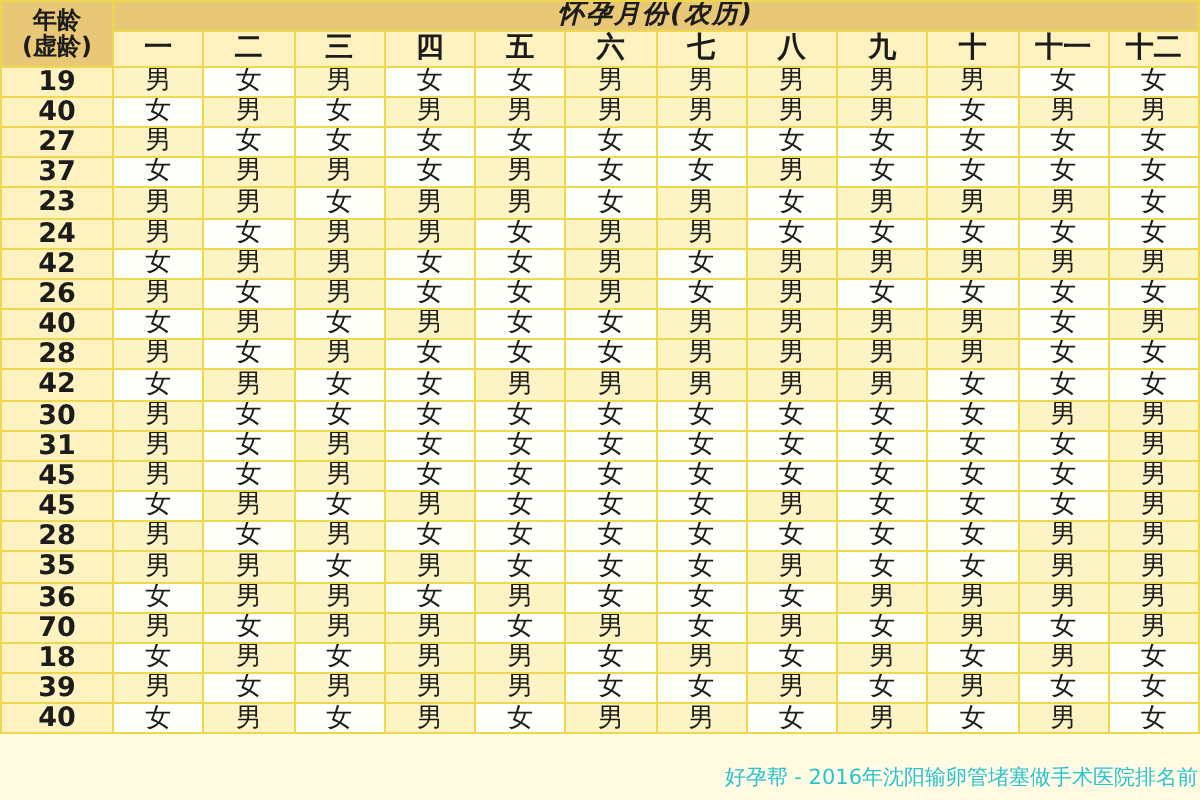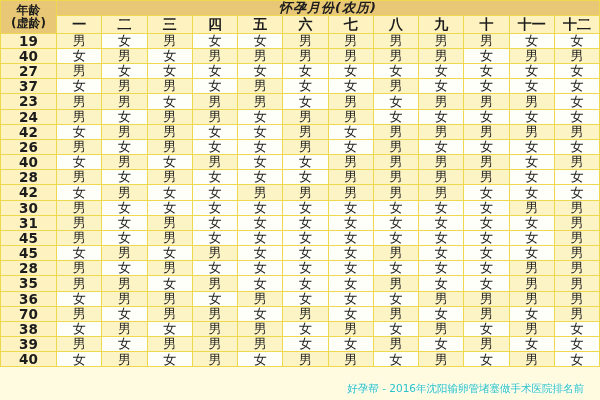--- a/index.html
+++ b/index.html
@@ -14,21 +14,21 @@
         color:var(--text);font-size:13px;line-height:1.05;overflow:hidden;}
   col.agecol{width:56px;}
   tr.head-top{height:14px;}
   tr.head-months{height:18px;}
   th.age-head{background:var(--header-bg);font-size:12px;font-weight:bold;}
   th.preg-head{background:var(--header-bg);font-size:13px;font-weight:bold;letter-spacing:1px;font-style:italic;}
   th.month-cell{background:var(--month-row-bg);font-weight:bold;font-size:14px;}
   td.age-cell{background:var(--age-col-bg);font-weight:bold;font-size:13.5px;}
   td.boy{background:var(--boy-bg);}
   td.girl{background:var(--girl-bg);}
-  .watermark{position:absolute;right:16px;bottom:4px;font-size:10.5px;color:#2cc3c3;
+  .watermark{position:absolute;right:1px;bottom:4px;font-size:10.5px;color:#2cc3c3;
       white-space:nowrap;text-shadow:0 0 2px #ffffff,0 0 3px #ffffff;pointer-events:none;}
 </style>
 </head>
 <body>
 
 <div class="chart">
   <table>
     <colgroup>
       <col class="agecol">
         <col>
@@ -345,21 +345,21 @@
           <td class="girl">女</td>
           <td class="boy">男</td>
           <td class="girl">女</td>
           <td class="boy">男</td>
           <td class="girl">女</td>
           <td class="boy">男</td>
           <td class="girl">女</td>
           <td class="boy">男</td>
         </tr>
         <tr>
-          <td class="age-cell">38</td>
+          <td class="age-cell">18</td>
           <td class="girl">女</td>
           <td class="boy">男</td>
           <td class="girl">女</td>
           <td class="boy">男</td>
           <td class="boy">男</td>
           <td class="girl">女</td>
           <td class="boy">男</td>
           <td class="girl">女</td>
           <td class="boy">男</td>
           <td class="girl">女</td>

